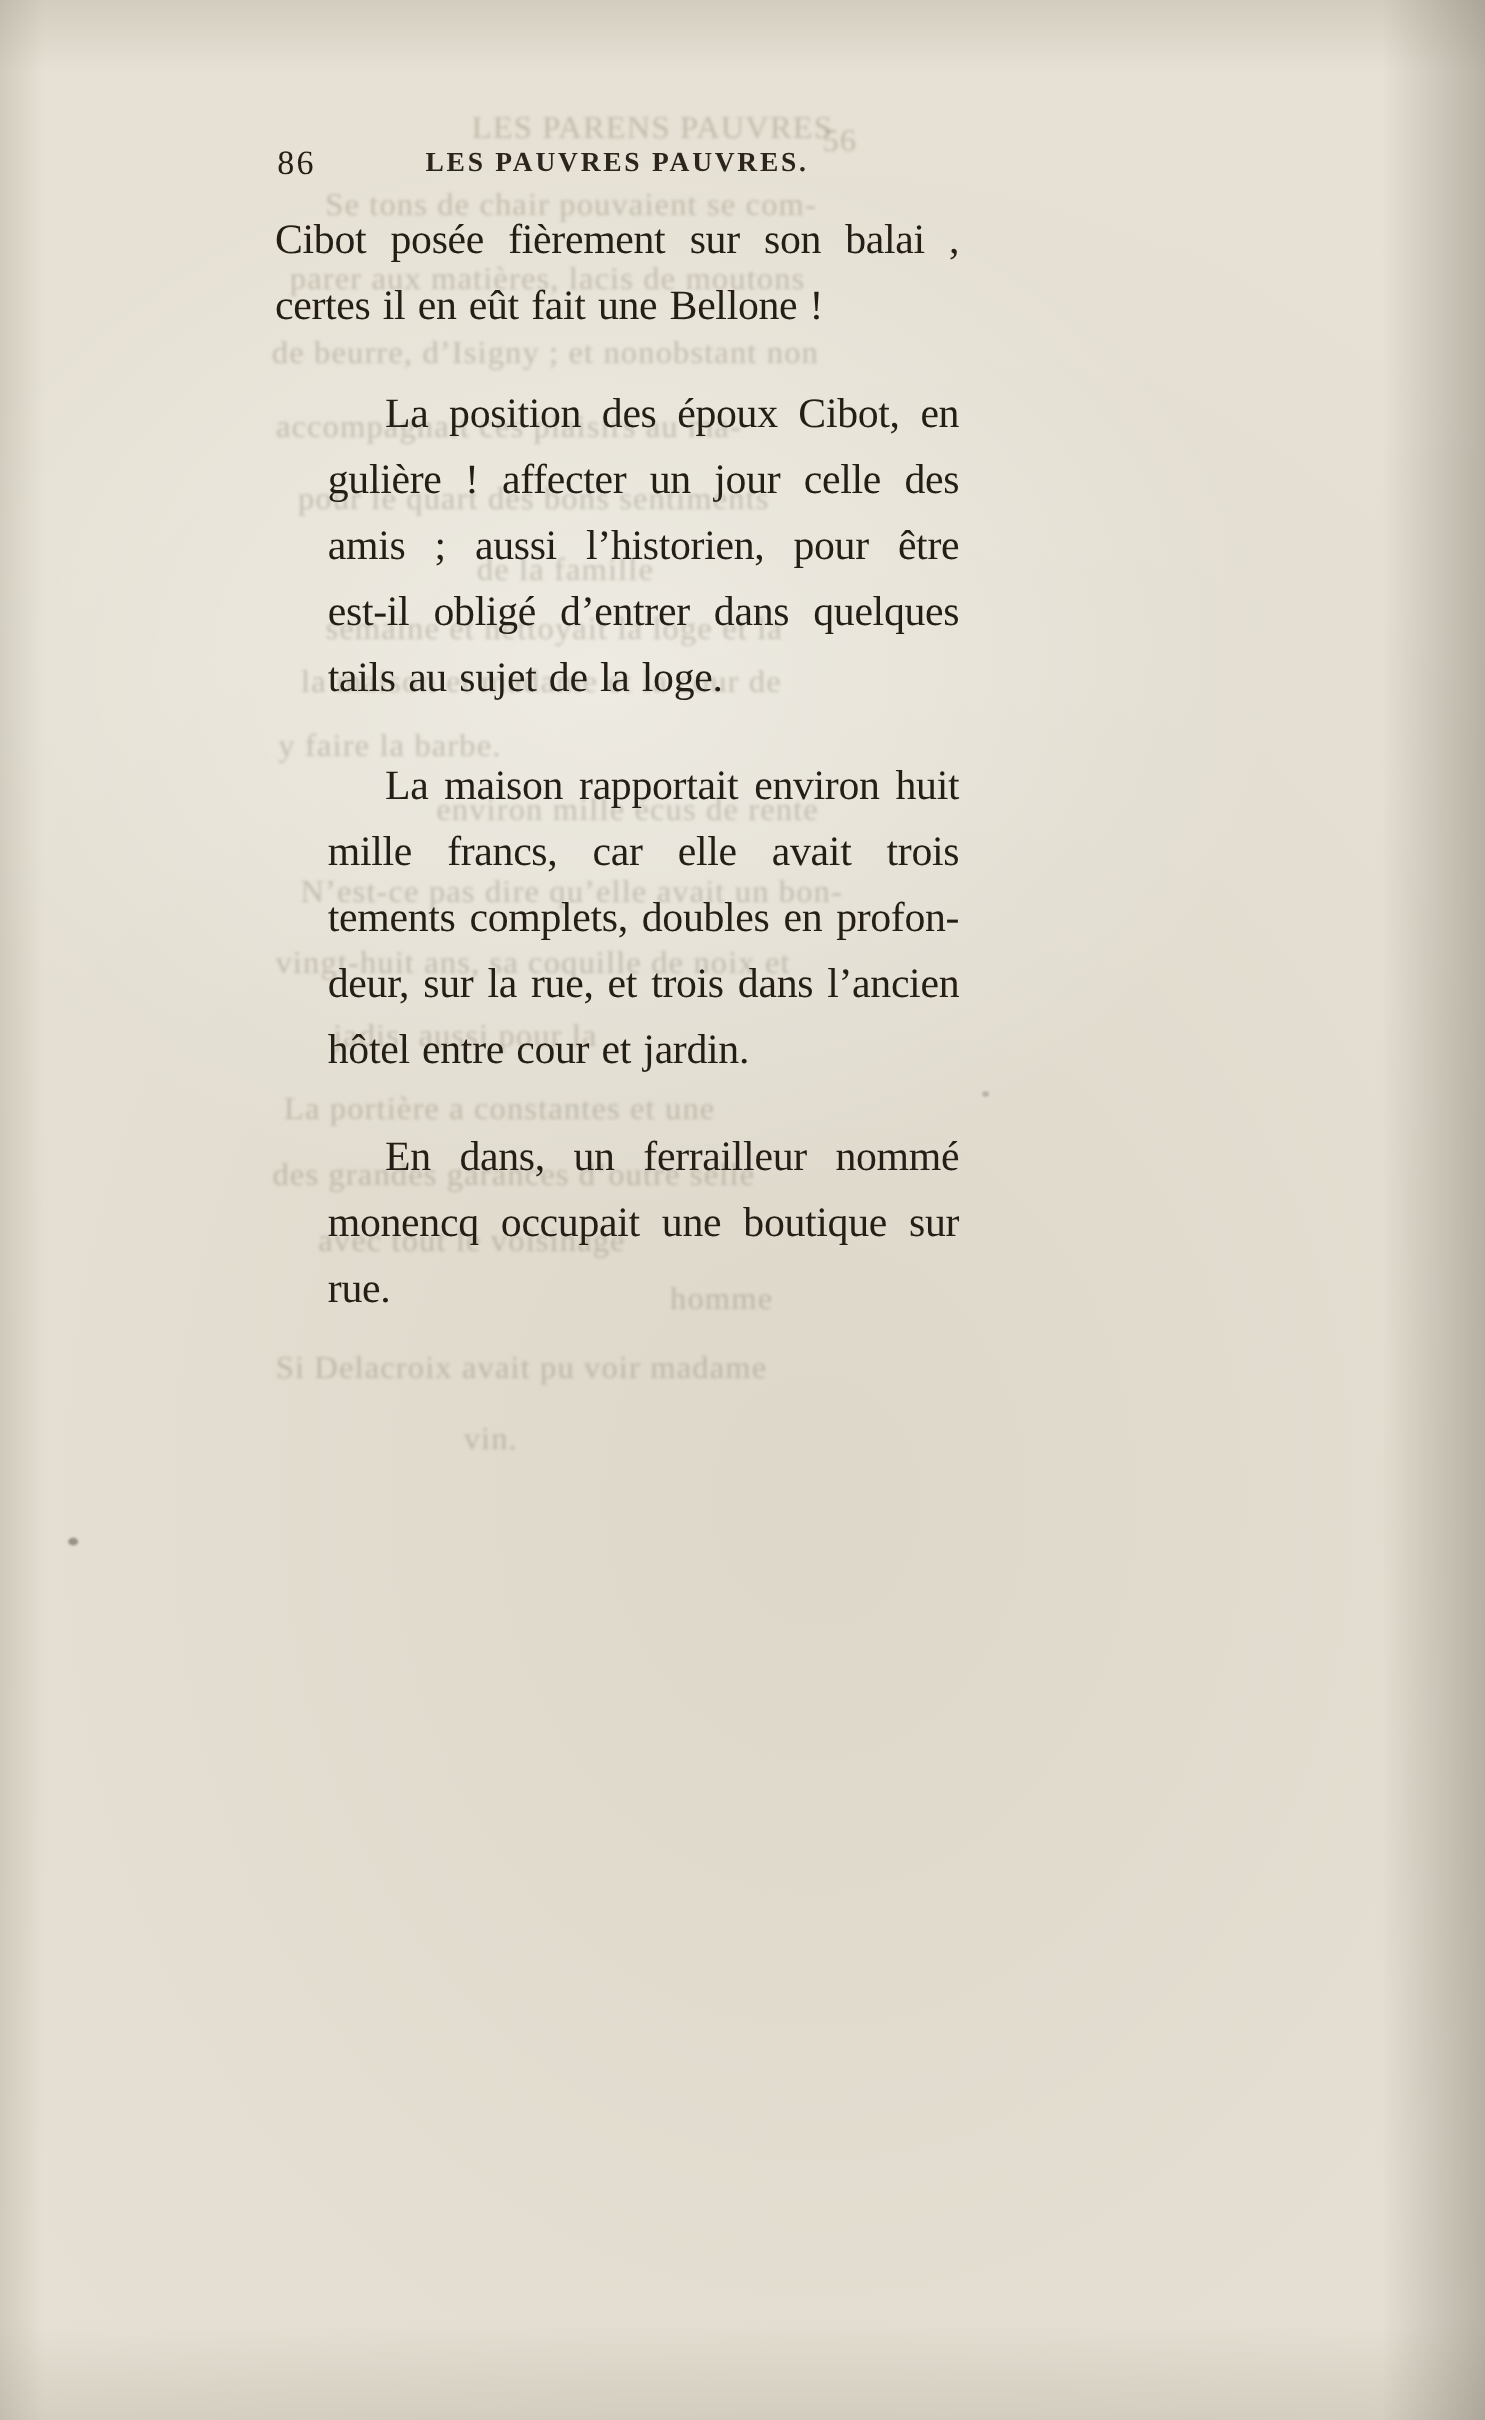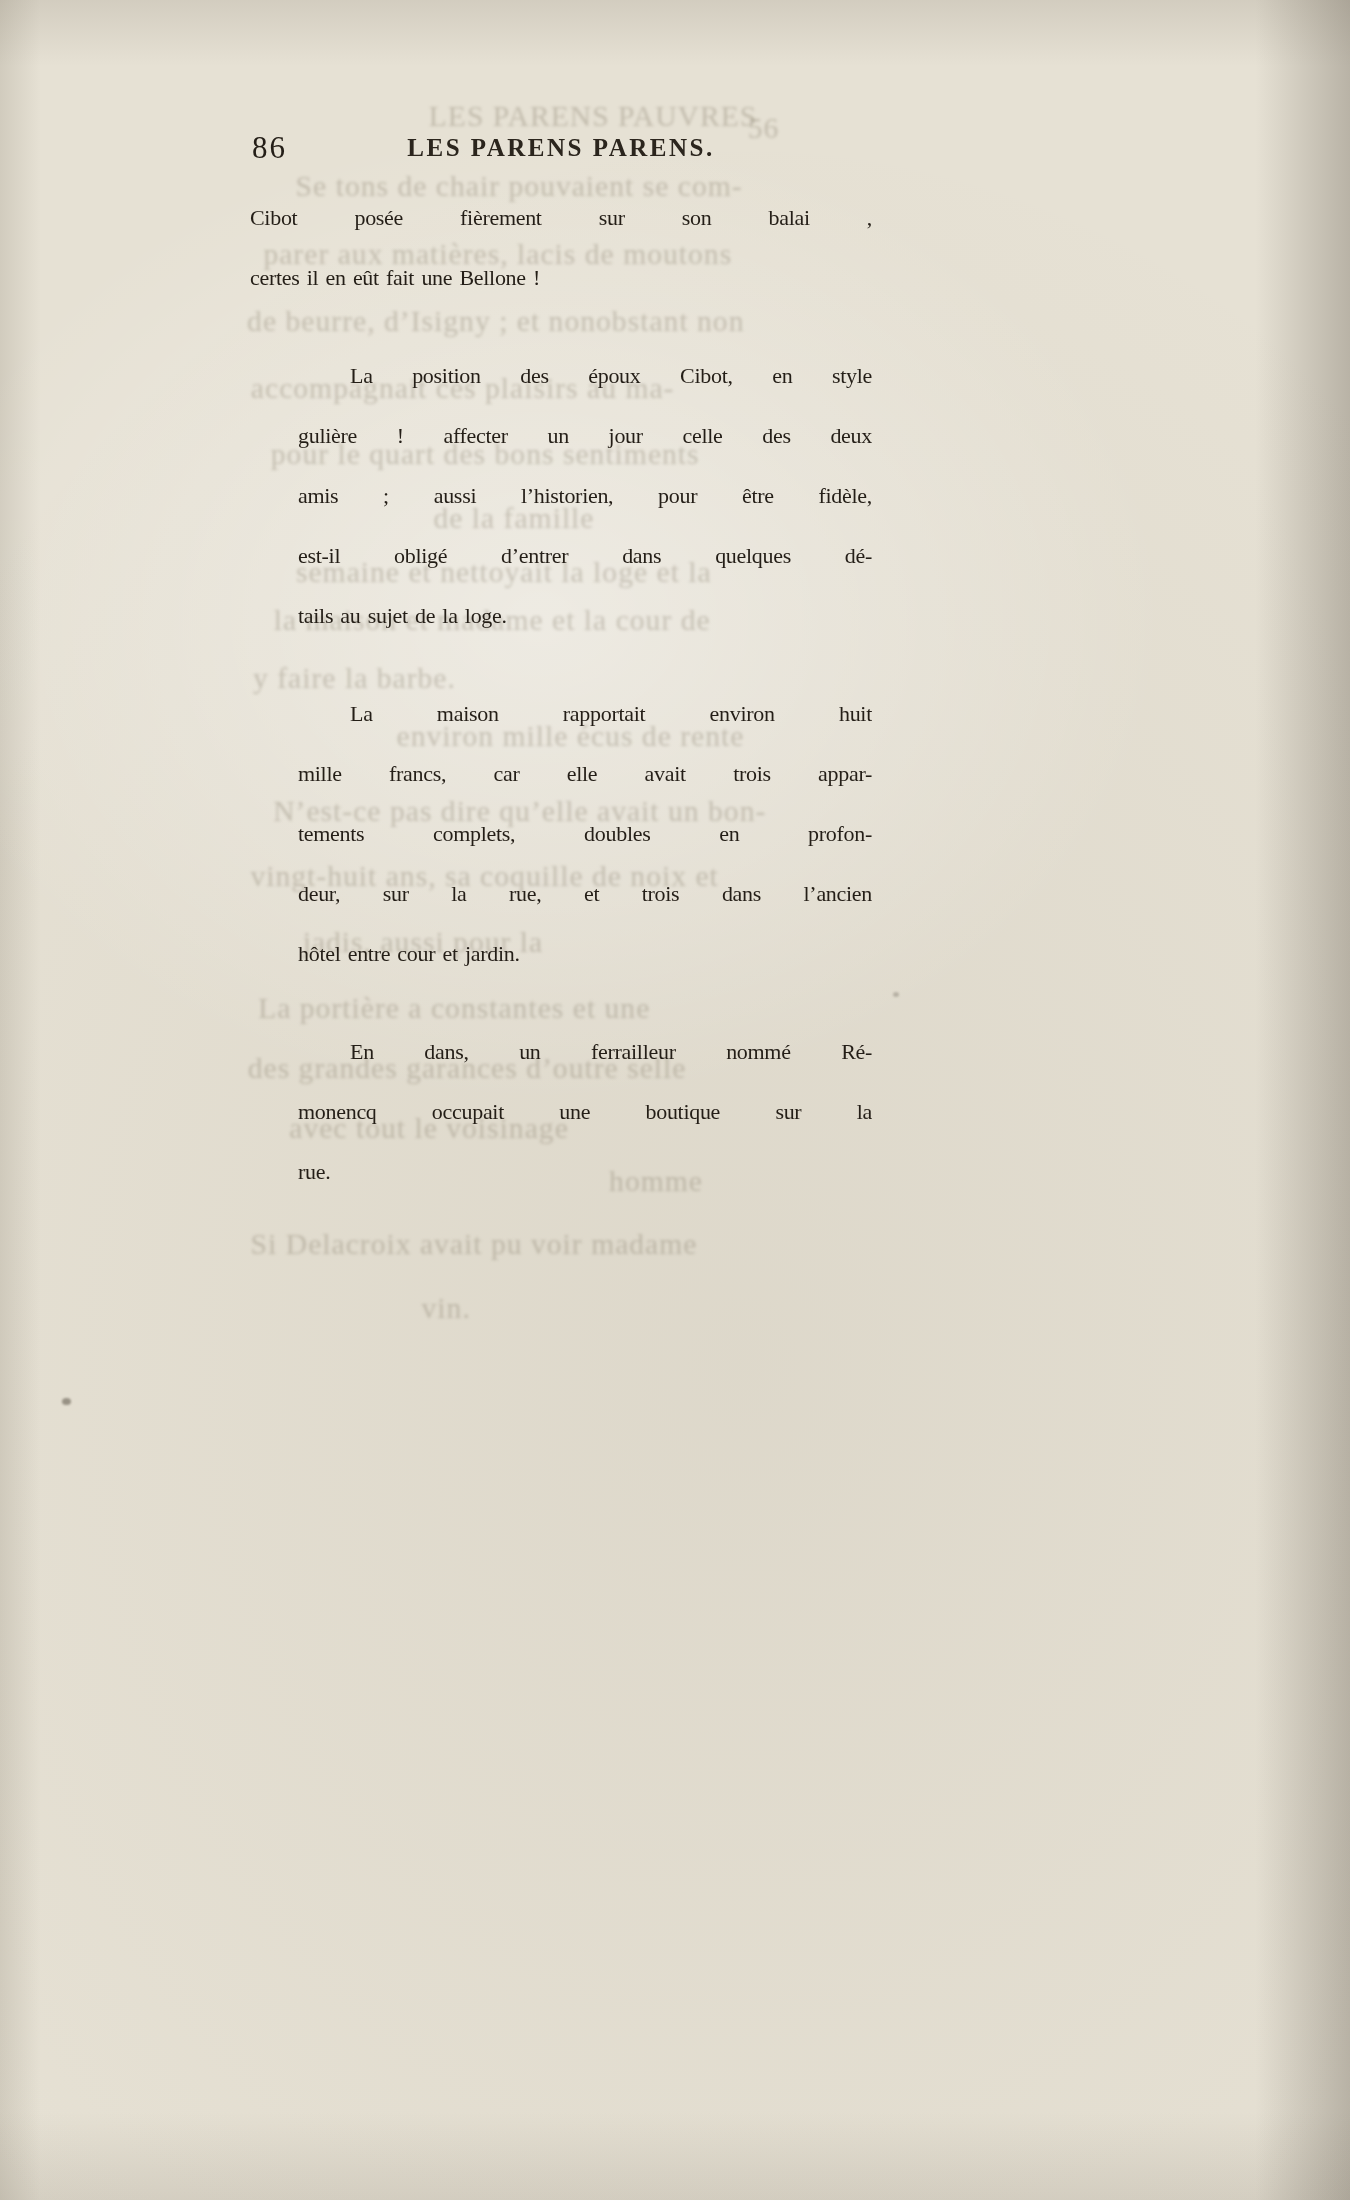--- a/index.html
+++ b/index.html
@@ -68,21 +68,21 @@
   }
 
   .text-block {
     position: absolute;
     top: 188px;
     left: 250px;
     width: 622px;
   }
   .paragraph + .paragraph { margin-top: 38px; margin-left: 48px; }
   .line {
-    font-size: 22px;
+    font-size: 38px;
     letter-spacing: -0.3px;
     word-spacing: 2px;
     line-height: 60px;
     height: 60px;
     text-align: justify;
     text-align-last: justify;
     overflow: hidden;
   }
   .line.last { text-align-last: left; }
   .line.indent { padding-left: 52px; }
@@ -119,21 +119,21 @@
       <div class="ghost" style="top: 992px; left: 262px;">La portière a constantes et une</div>
       <div class="ghost" style="top: 1052px; left: 252px;">des grandes garances d’outre selle</div>
       <div class="ghost" style="top: 1112px; left: 292px;">avec tout le voisinage</div>
       <div class="ghost" style="top: 1165px; left: 610px;">homme</div>
       <div class="ghost" style="top: 1228px; left: 255px;">Si Delacroix avait pu voir madame</div>
       <div class="ghost" style="top: 1292px; left: 422px;">vin.</div>
     </div>
 
   <div class="running-head">
     <span class="folio">86</span>
-    <span class="head-title">LES PARENS PARENS.</span>
+    <span class="head-title">LES PAUVRES PAUVRES.</span>
   </div>
 
   <div class="text-block">
       <div class="paragraph">
         <div class="line">Cibot posée fièrement sur son balai ,</div>
         <div class="line last">certes il en eût fait une Bellone !</div>
       </div>
       <div class="paragraph">
         <div class="line indent">La position des époux Cibot, en style</div>
         <div class="line">gulière ! affecter un jour celle des deux</div>

